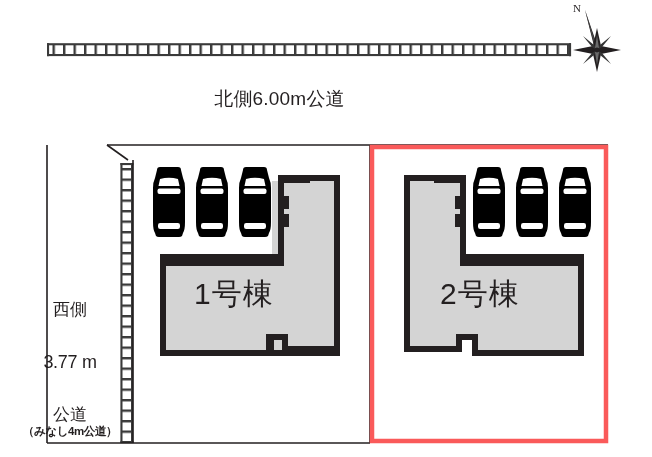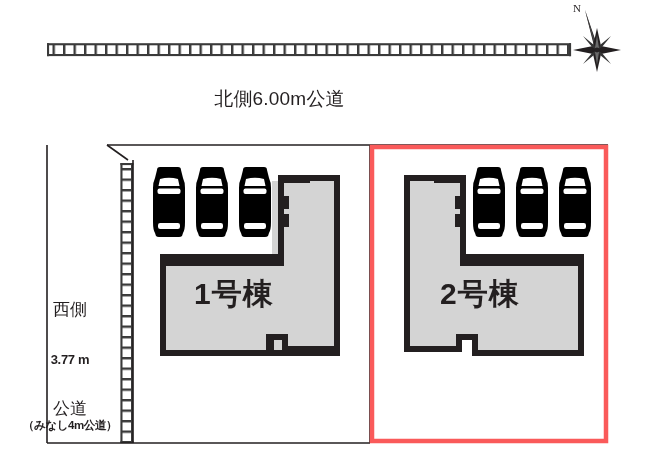--- a/index.html
+++ b/index.html
@@ -44,33 +44,32 @@
     top: 267px;
     width: 104px;
     text-align: center;
     font-size: 17px;
   }
   #west-road-label .line {
     display: block;
     margin-top: 34px;
   }
   #west-road-label .line-width {
-    font-size: 13px;
+    font-size: 18px;
     letter-spacing: -0.3px;
-    font-weight: bold;
   }
   #west-road-label .line-note {
     font-size: 11.5px;
     letter-spacing: -0.4px;
     margin-top: 1px;
     font-weight: bold;
   }
   .bldg-label {
     font-size: 30px;
-    font-weight: bold;
+    font-weight: normal;
     color: #231f20;
     letter-spacing: 1px;
   }
   #bldg1-label { left: 194px; top: 278px; }
   #bldg2-label { left: 440px; top: 278px; }
   #compass-n {
     left: 573px;
     top: 3px;
     font-size: 11px;
     font-family: "Liberation Serif", "DejaVu Serif", serif;

